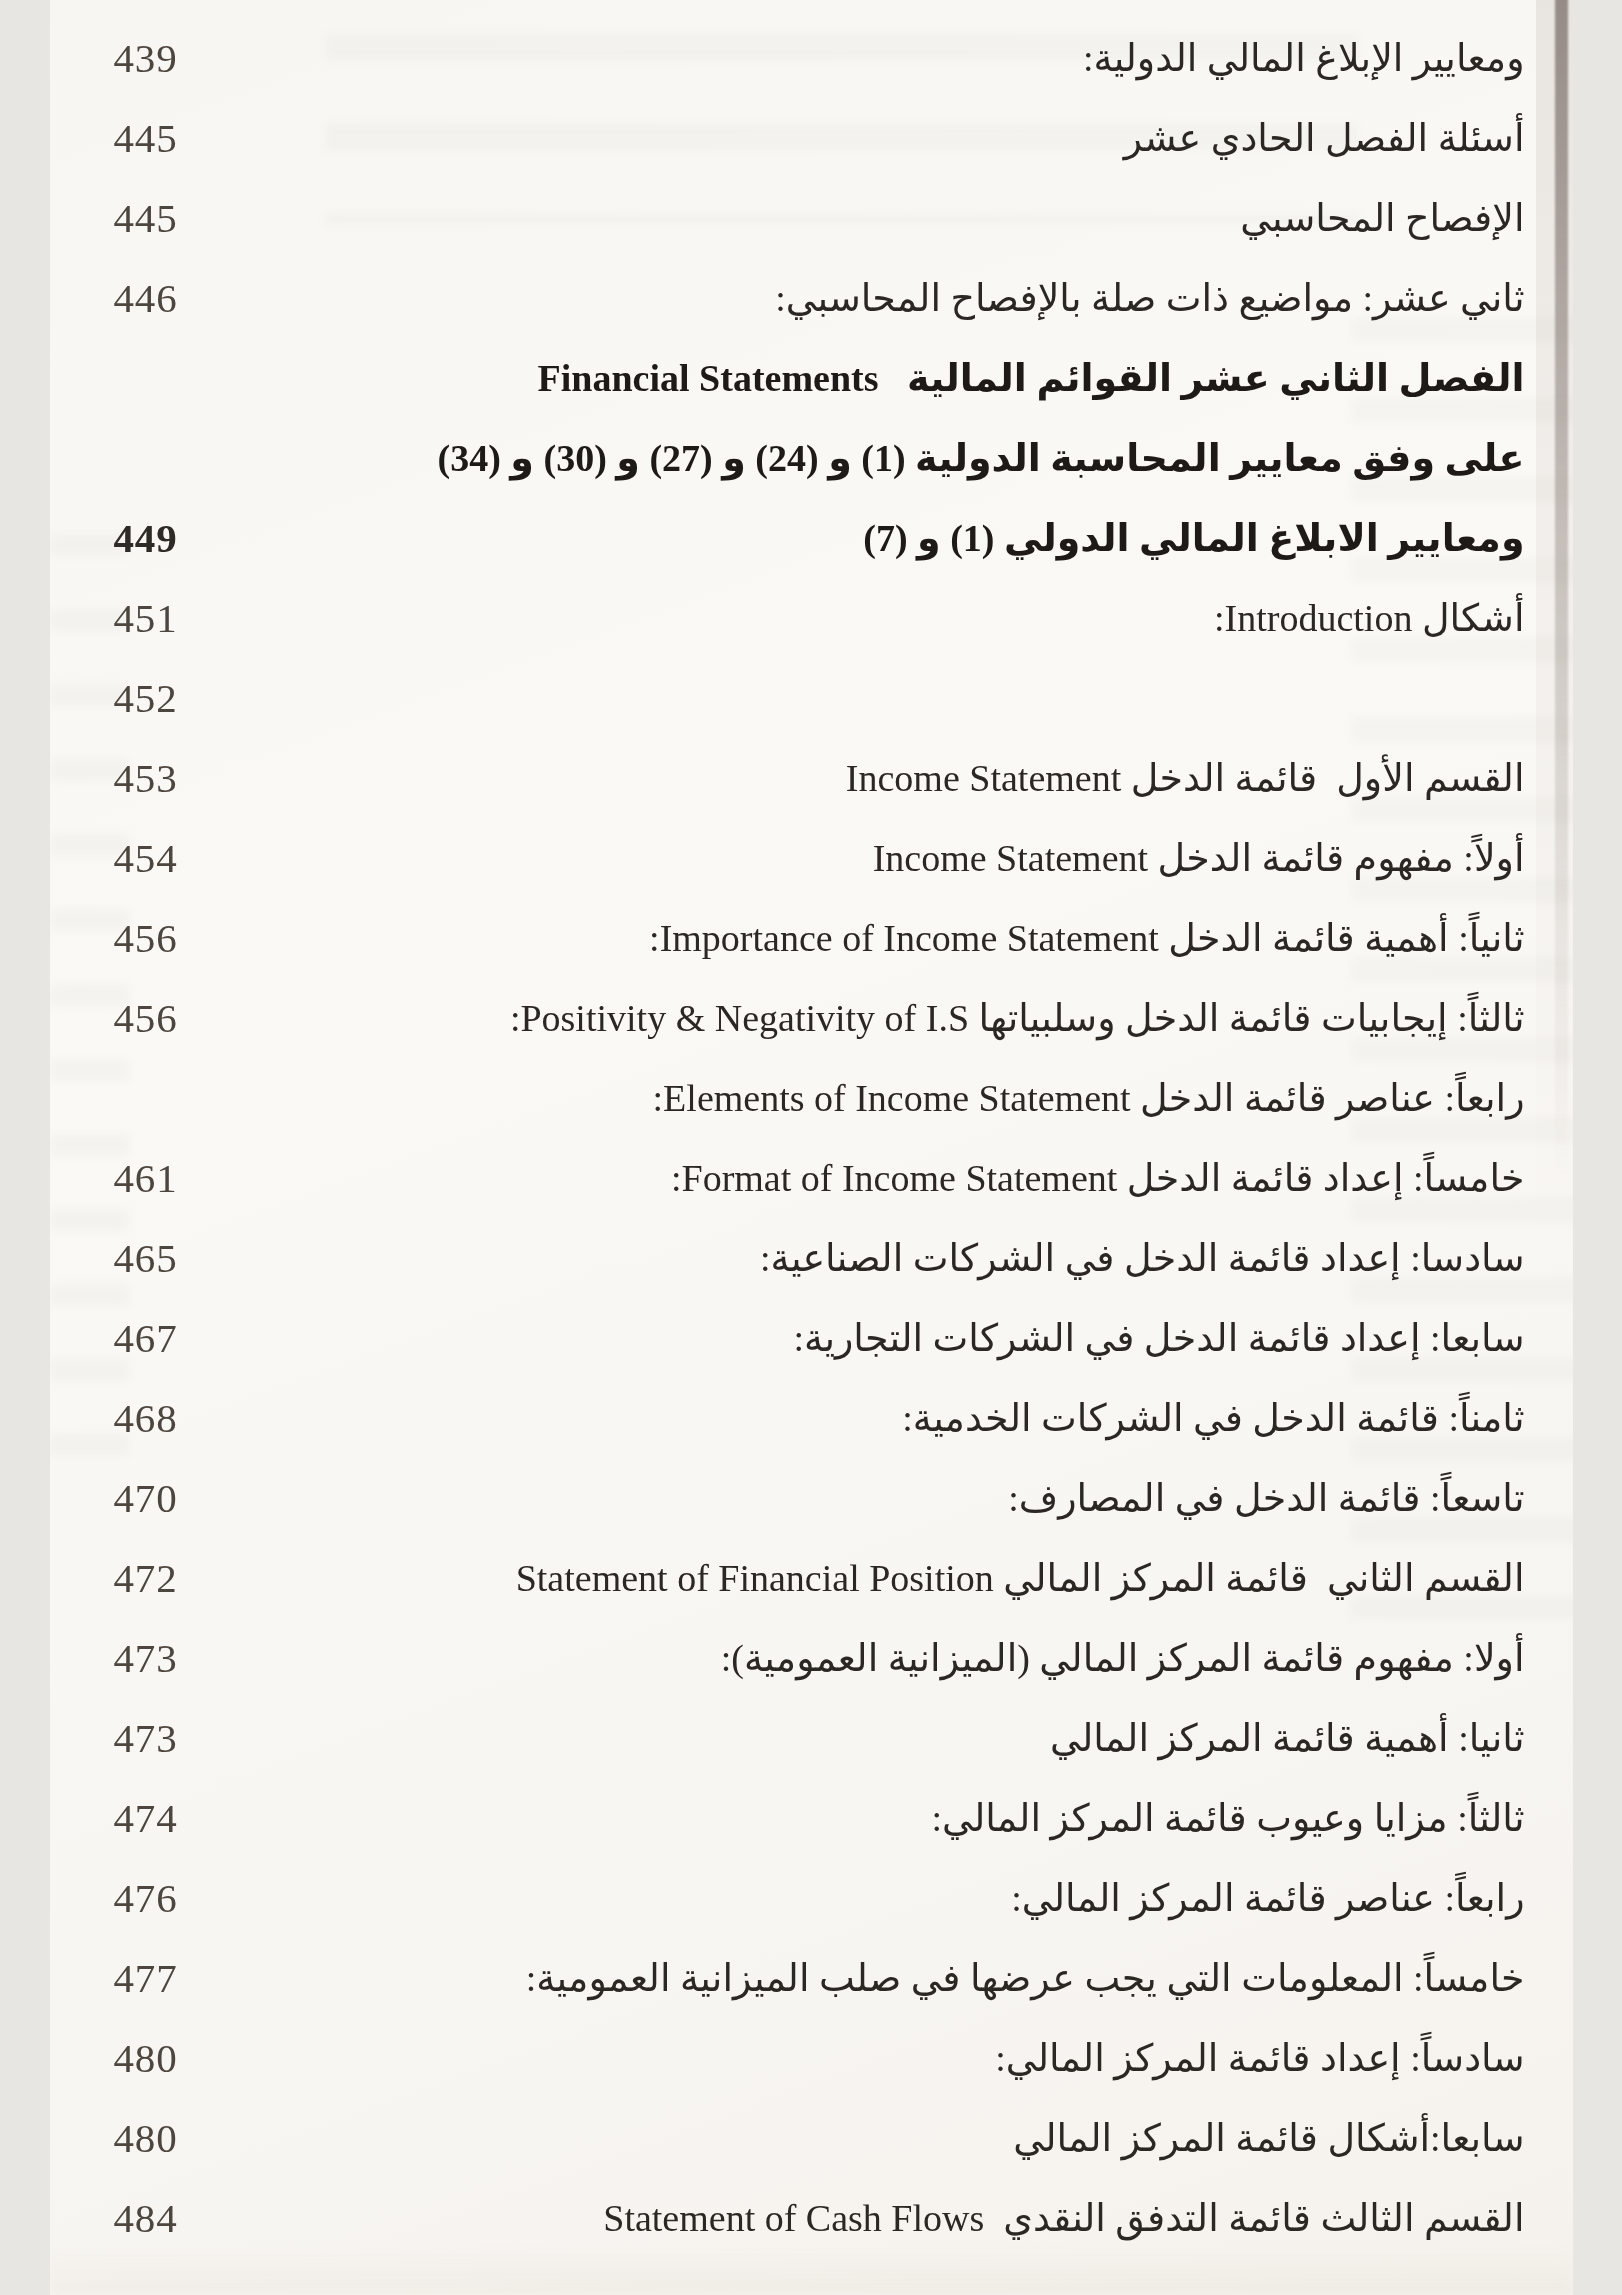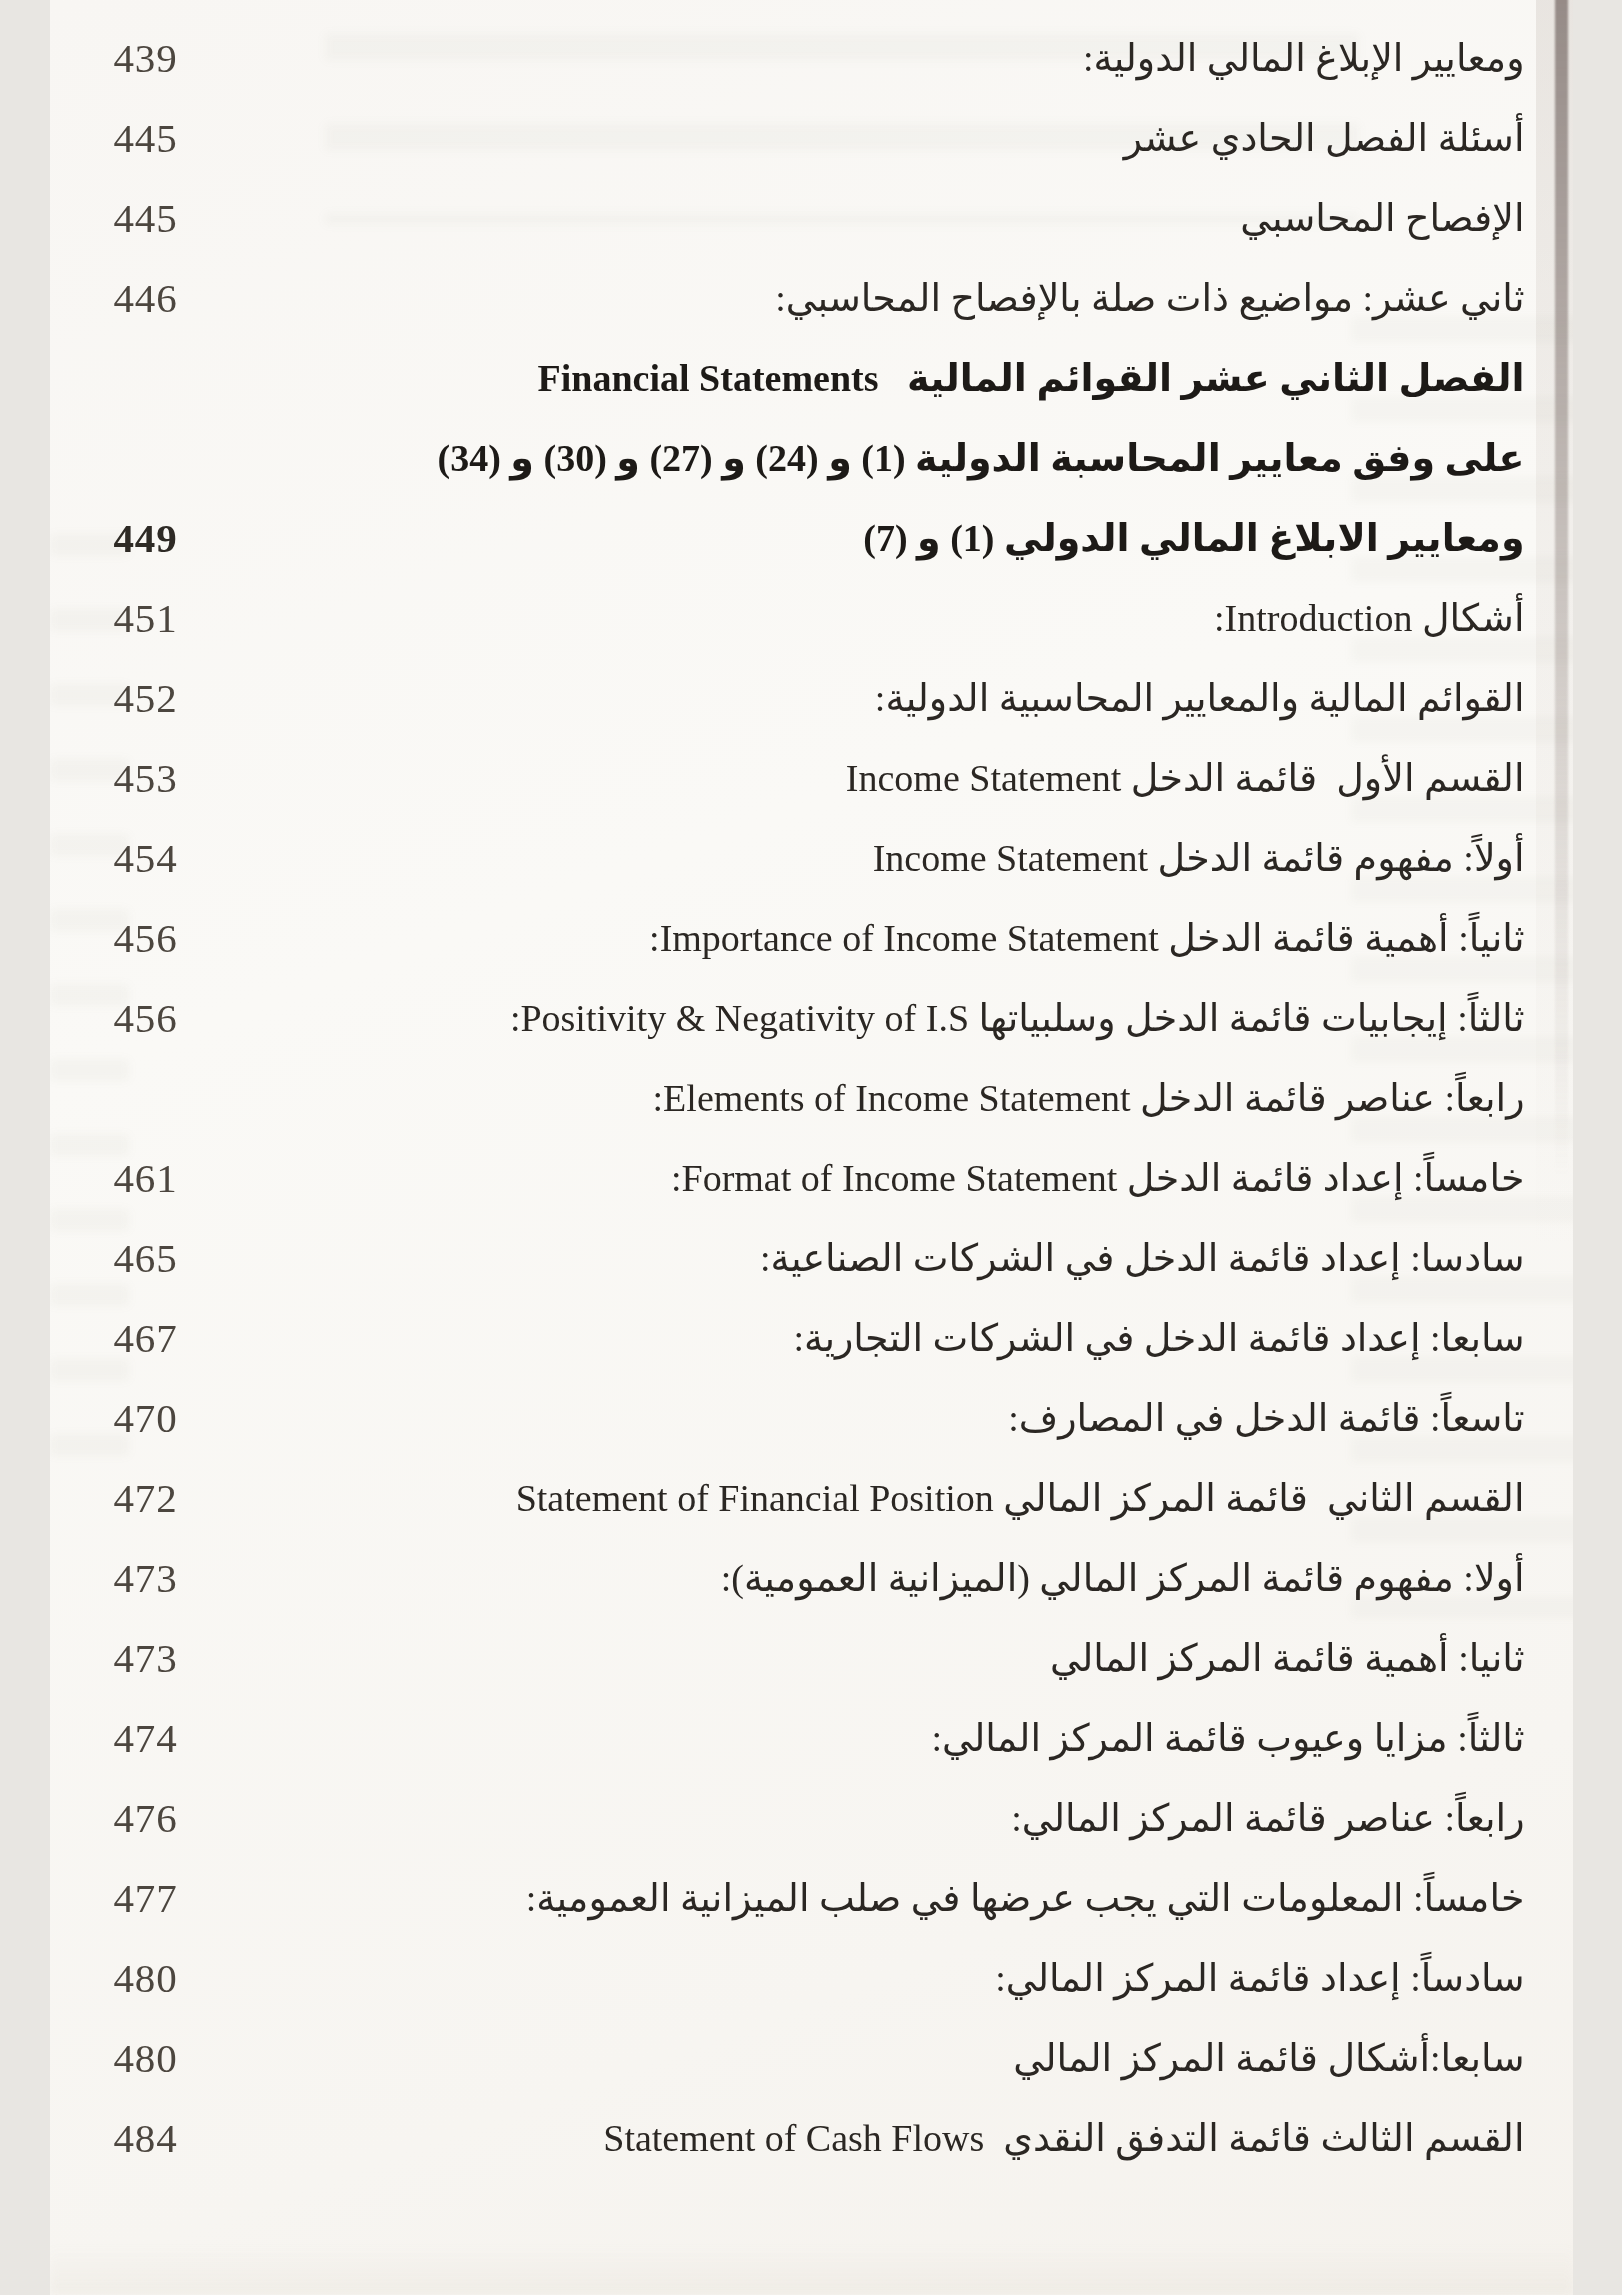--- a/index.html
+++ b/index.html
@@ -126,23 +126,20 @@
         </div>
       </div>
       <div class="row">
         <div class="num">451</div>
         <div class="title">
           <div class="line">أشكال Introduction:</div>
         </div>
       </div>
       <div class="row">
         <div class="num">452</div>
-        <div class="title">
-          <div class="line">القوائم المالية والمعايير المحاسبية الدولية:</div>
-        </div>
       </div>
       <div class="row">
         <div class="num">453</div>
         <div class="title">
           <div class="line">القسم الأول&nbsp; قائمة الدخل Income Statement</div>
         </div>
       </div>
       <div class="row">
         <div class="num">454</div>
         <div class="title">
@@ -175,20 +172,26 @@
       <div class="row">
         <div class="num">465</div>
         <div class="title">
           <div class="line">سادسا: إعداد قائمة الدخل في الشركات الصناعية:</div>
         </div>
       </div>
       <div class="row">
         <div class="num">467</div>
         <div class="title">
           <div class="line">سابعا: إعداد قائمة الدخل في الشركات التجارية:</div>
+        </div>
+      </div>
+      <div class="row">
+        <div class="num">468</div>
+        <div class="title">
+          <div class="line">ثامناً: قائمة الدخل في الشركات الخدمية:</div>
         </div>
       </div>
       <div class="row">
         <div class="num">470</div>
         <div class="title">
           <div class="line">تاسعاً: قائمة الدخل في المصارف:</div>
         </div>
       </div>
       <div class="row">
         <div class="num">472</div>

